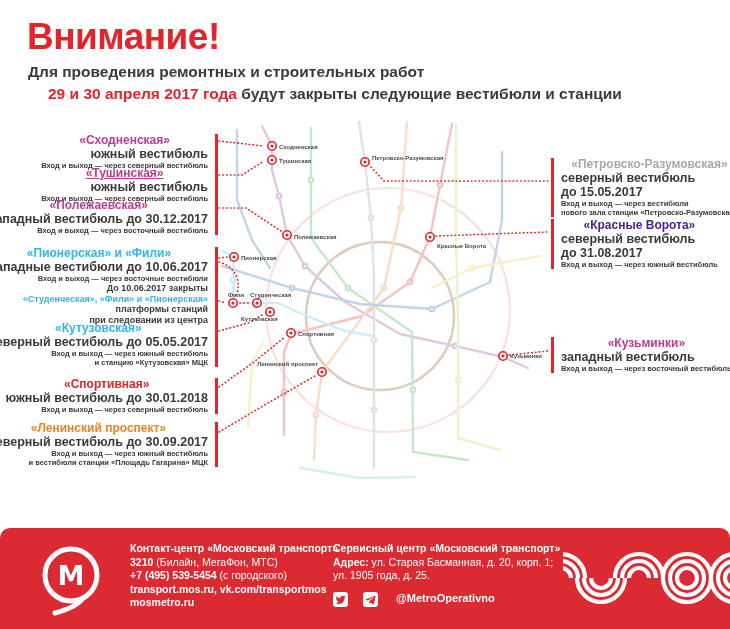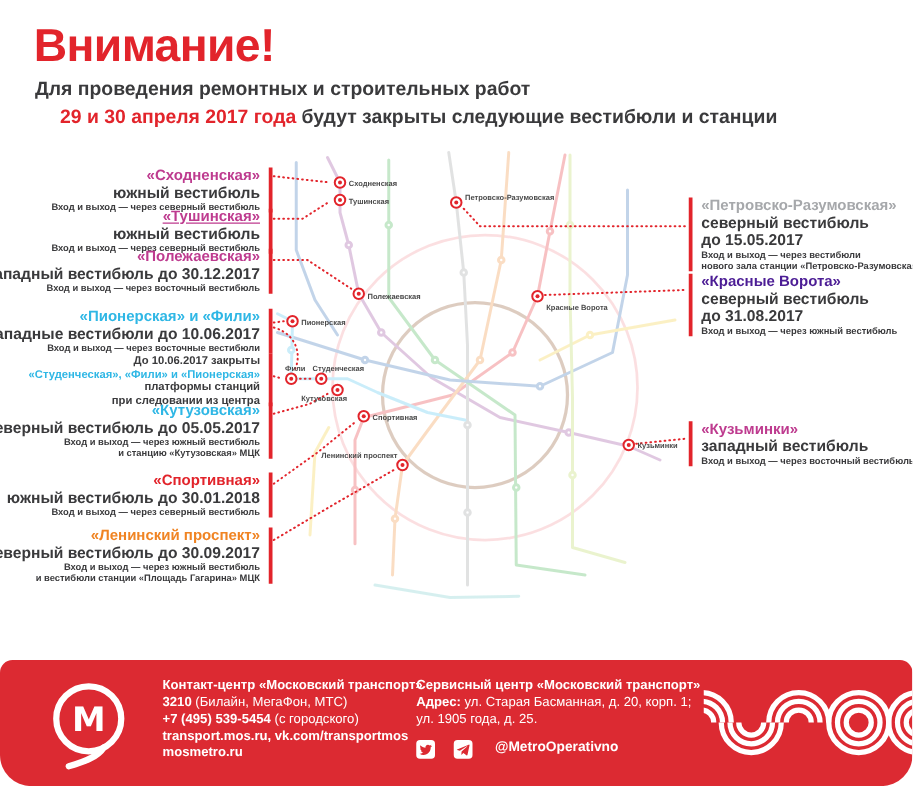--- a/index.html
+++ b/index.html
@@ -1,27 +1,27 @@
 <!DOCTYPE html>
 <html><head>
 <meta charset="utf-8">
 <style>
   html,body { margin:0; padding:0; background:#ffffff; }
   .poster {
     position:relative; width:730px; height:629px; background:#fff; overflow:hidden;
-    font-family:"Liberation Sans", sans-serif; color:#3a3a3c;border-radius:25px;
+    font-family:"Liberation Sans", sans-serif; color:#3a3a3c;
   }
   
   .h-title { position:absolute; left:27px; top:16px; font-size:37px; font-weight:bold; letter-spacing:-0.5px; }
   .h-sub   { position:absolute; left:28px; top:61px; font-size:15.5px; font-weight:bold; line-height:22px; color:#3a3a3c; }
   
   .ann { position:absolute; }
   .annL { right:512px; text-align:right; border-right:3px solid #e2242b; padding-right:7px; white-space:nowrap; }
   .annR { left:551px;  text-align:left;  border-left:3px solid #e2242b;  padding-left:7px;  white-space:nowrap; }
-  .ann-title  { font-size:12px;  font-weight:bold; line-height:13px; }
+  .ann-title  { font-size:12px;  font-weight:bold; line-height:13px;text-align:center; }
   .ann-detail { font-size:12.5px; font-weight:bold; line-height:14px; color:#3a3a3c; }
   .ann-note   { font-size:7.5px; font-weight:bold; line-height:9px; color:#3a3a3c; }
   .ann-info   { font-size:9px;   font-weight:bold; line-height:10.5px; color:#3a3a3c; }
   
   .map-svg { position:absolute; left:0; top:0; }
   .map-label { font-size:6px; font-weight:bold; fill:#4a4a4a; font-family:"Liberation Sans",sans-serif; }
   
   .footer { position:absolute; left:0; top:528px; width:730px; height:101px; background:#dc2a32; border-radius:10px 10px 0 0; color:#fff; }
   .f-col { position:absolute; font-size:10.5px; line-height:13.5px; }
   .f-col .b { font-weight:bold; }

